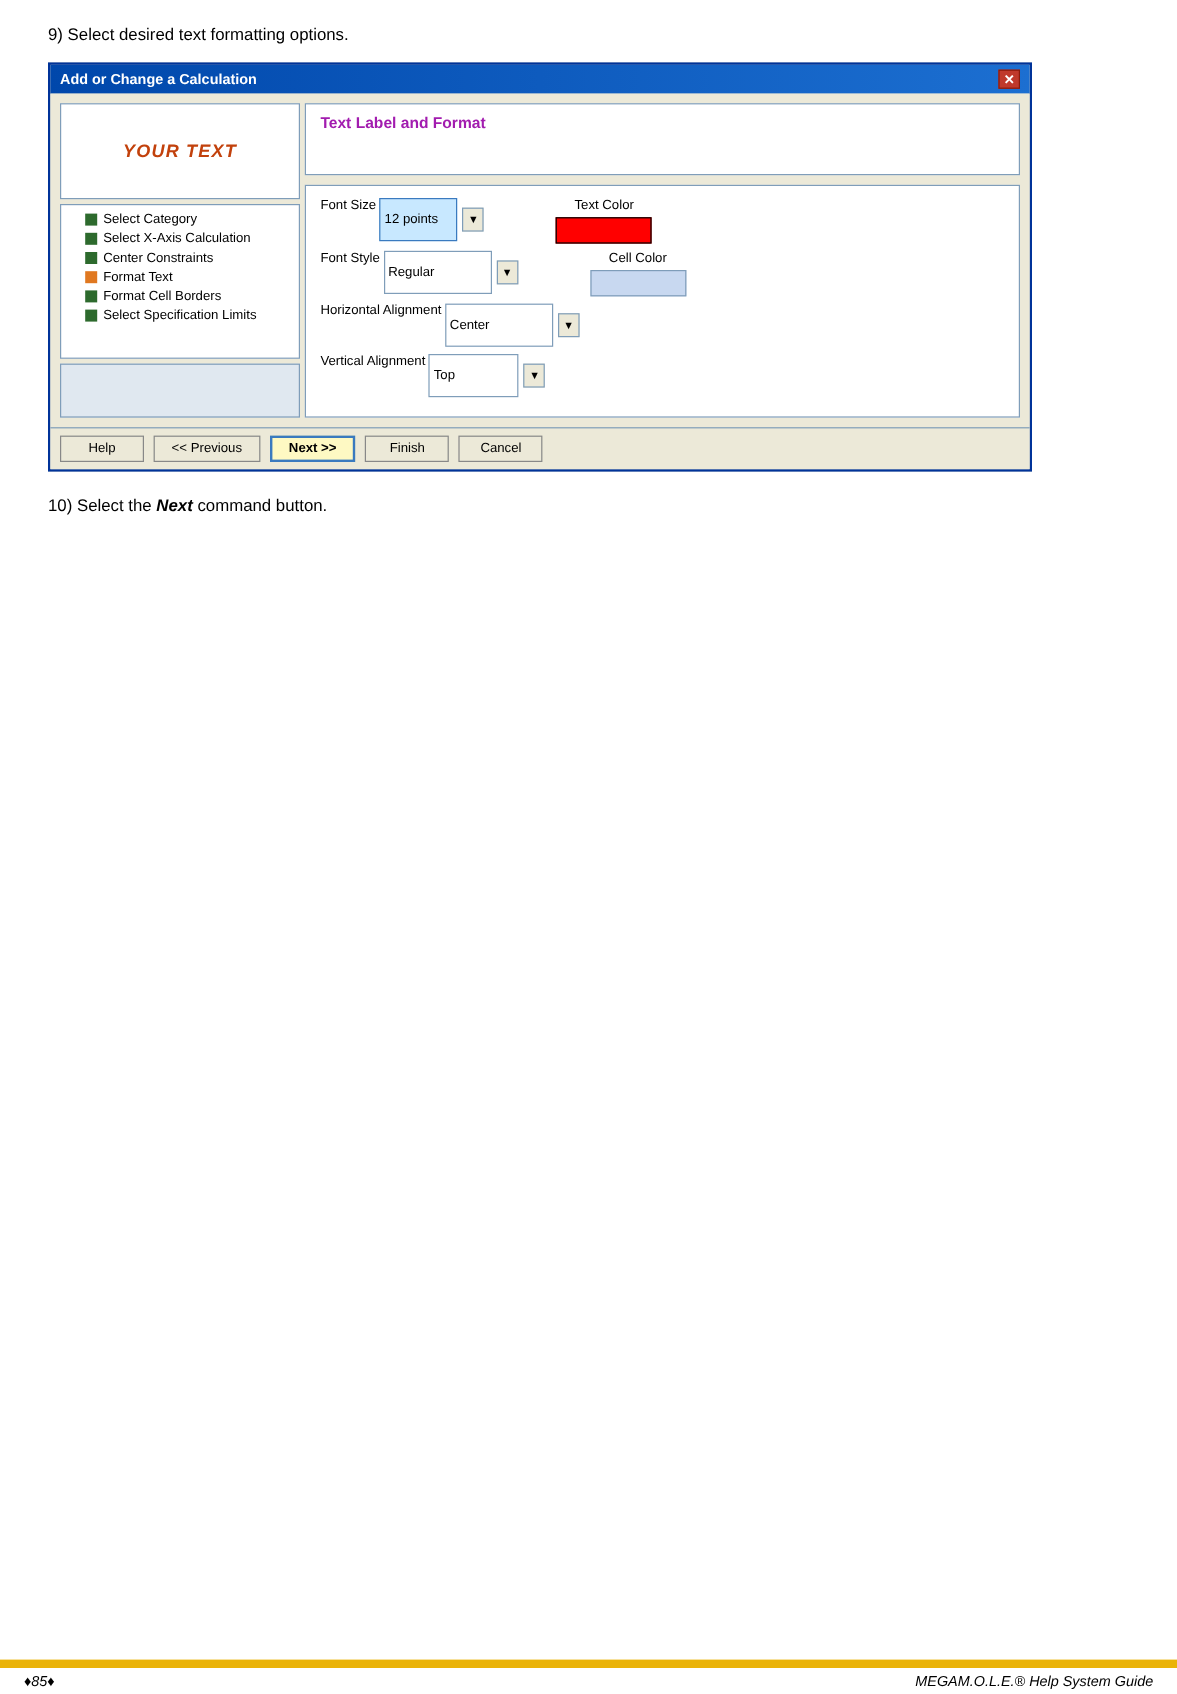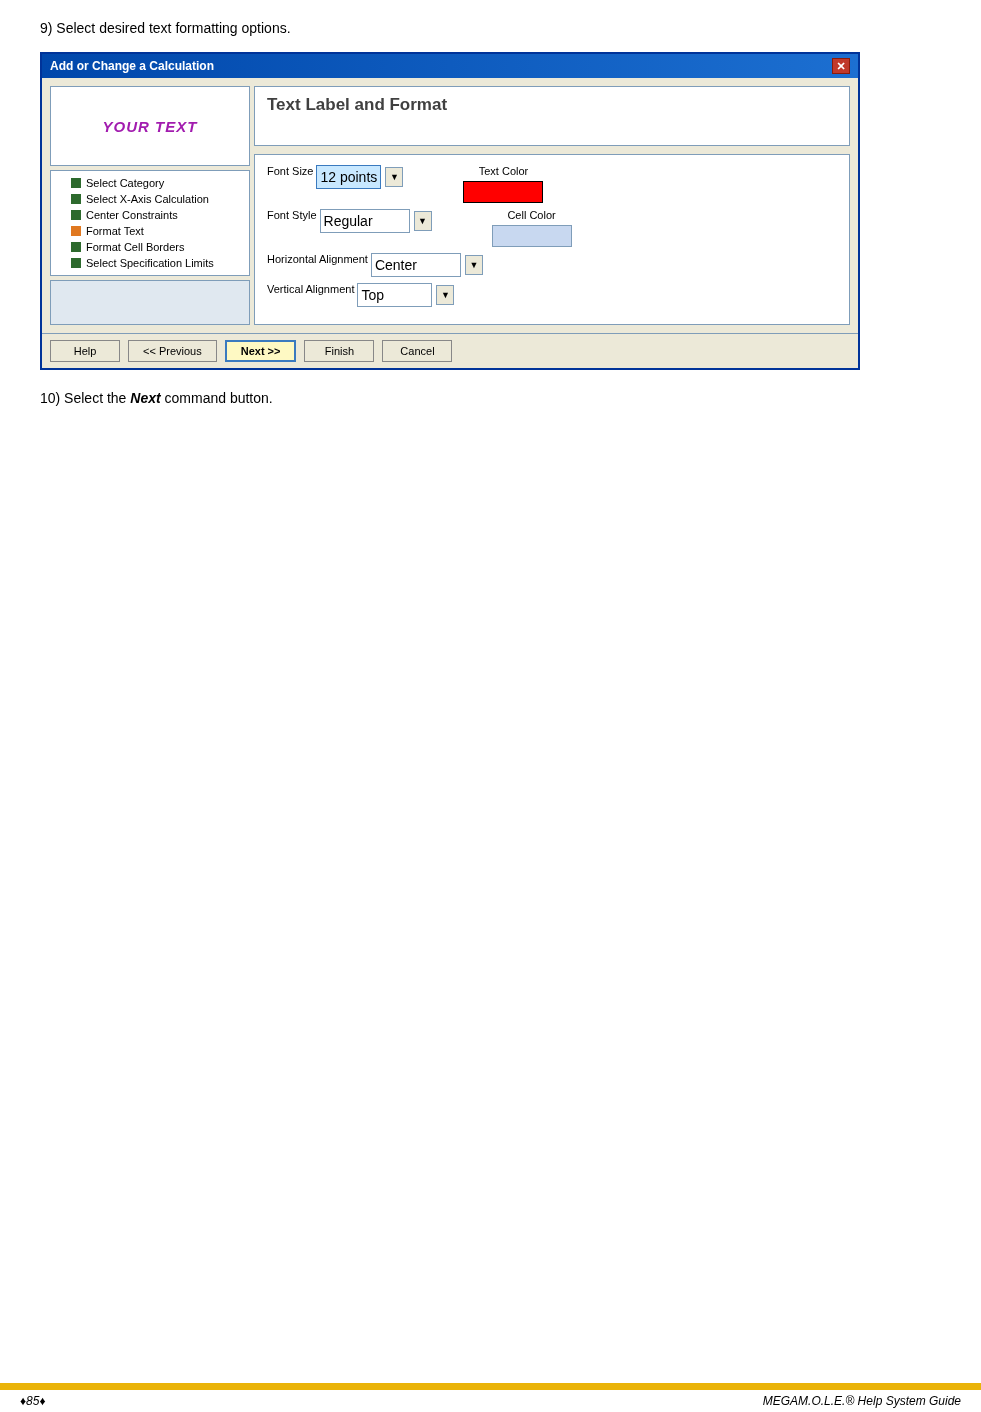--- a/index.html
+++ b/index.html
@@ -76,21 +76,21 @@
       background: #ffffff;
       height: 80px;
       display: flex;
       align-items: center;
       justify-content: center;
     }
 
     .your-text-label {
       font-size: 15px;
       font-weight: bold;
-      color: #a21caf;
+      color: #c2410c;
       font-style: italic;
       letter-spacing: 1px;
     }
 
     .nav-list {
       border: 1px solid #7f9db9;
       background: #ffffff;
       padding: 4px;
       flex: 1;
     }
@@ -129,23 +129,23 @@
     }
 
     .right-top {
       border: 1px solid #7f9db9;
       background: #ffffff;
       padding: 8px 12px;
       min-height: 60px;
     }
 
     .section-title {
-      font-size: 17px;
-      font-weight: bold;
-      color: #404040;
+      font-size: 13px;
+      font-weight: bold;
+      color: #a21caf;
       margin-bottom: 4px;
     }
 
     .right-middle {
       border: 1px solid #7f9db9;
       background: #ffffff;
       padding: 10px 12px;
       flex: 1;
     }
 
@@ -168,23 +168,23 @@
 
     .form-control-row {
       display: flex;
       align-items: center;
       gap: 4px;
     }
 
     .form-input {
       border: 1px solid #7f9db9;
       background: #ffffff;
-      font-size: 14px;
+      font-size: 11px;
       padding: 1px 3px;
-      height: 24px;
+      height: 36px;
     }
 
     .font-size-input {
       width: 65px;
       background: #c8e8ff;
       border: 1px solid #3a7abf;
     }
 
     .select-arrow {
       border: 1px solid #7f9db9;

